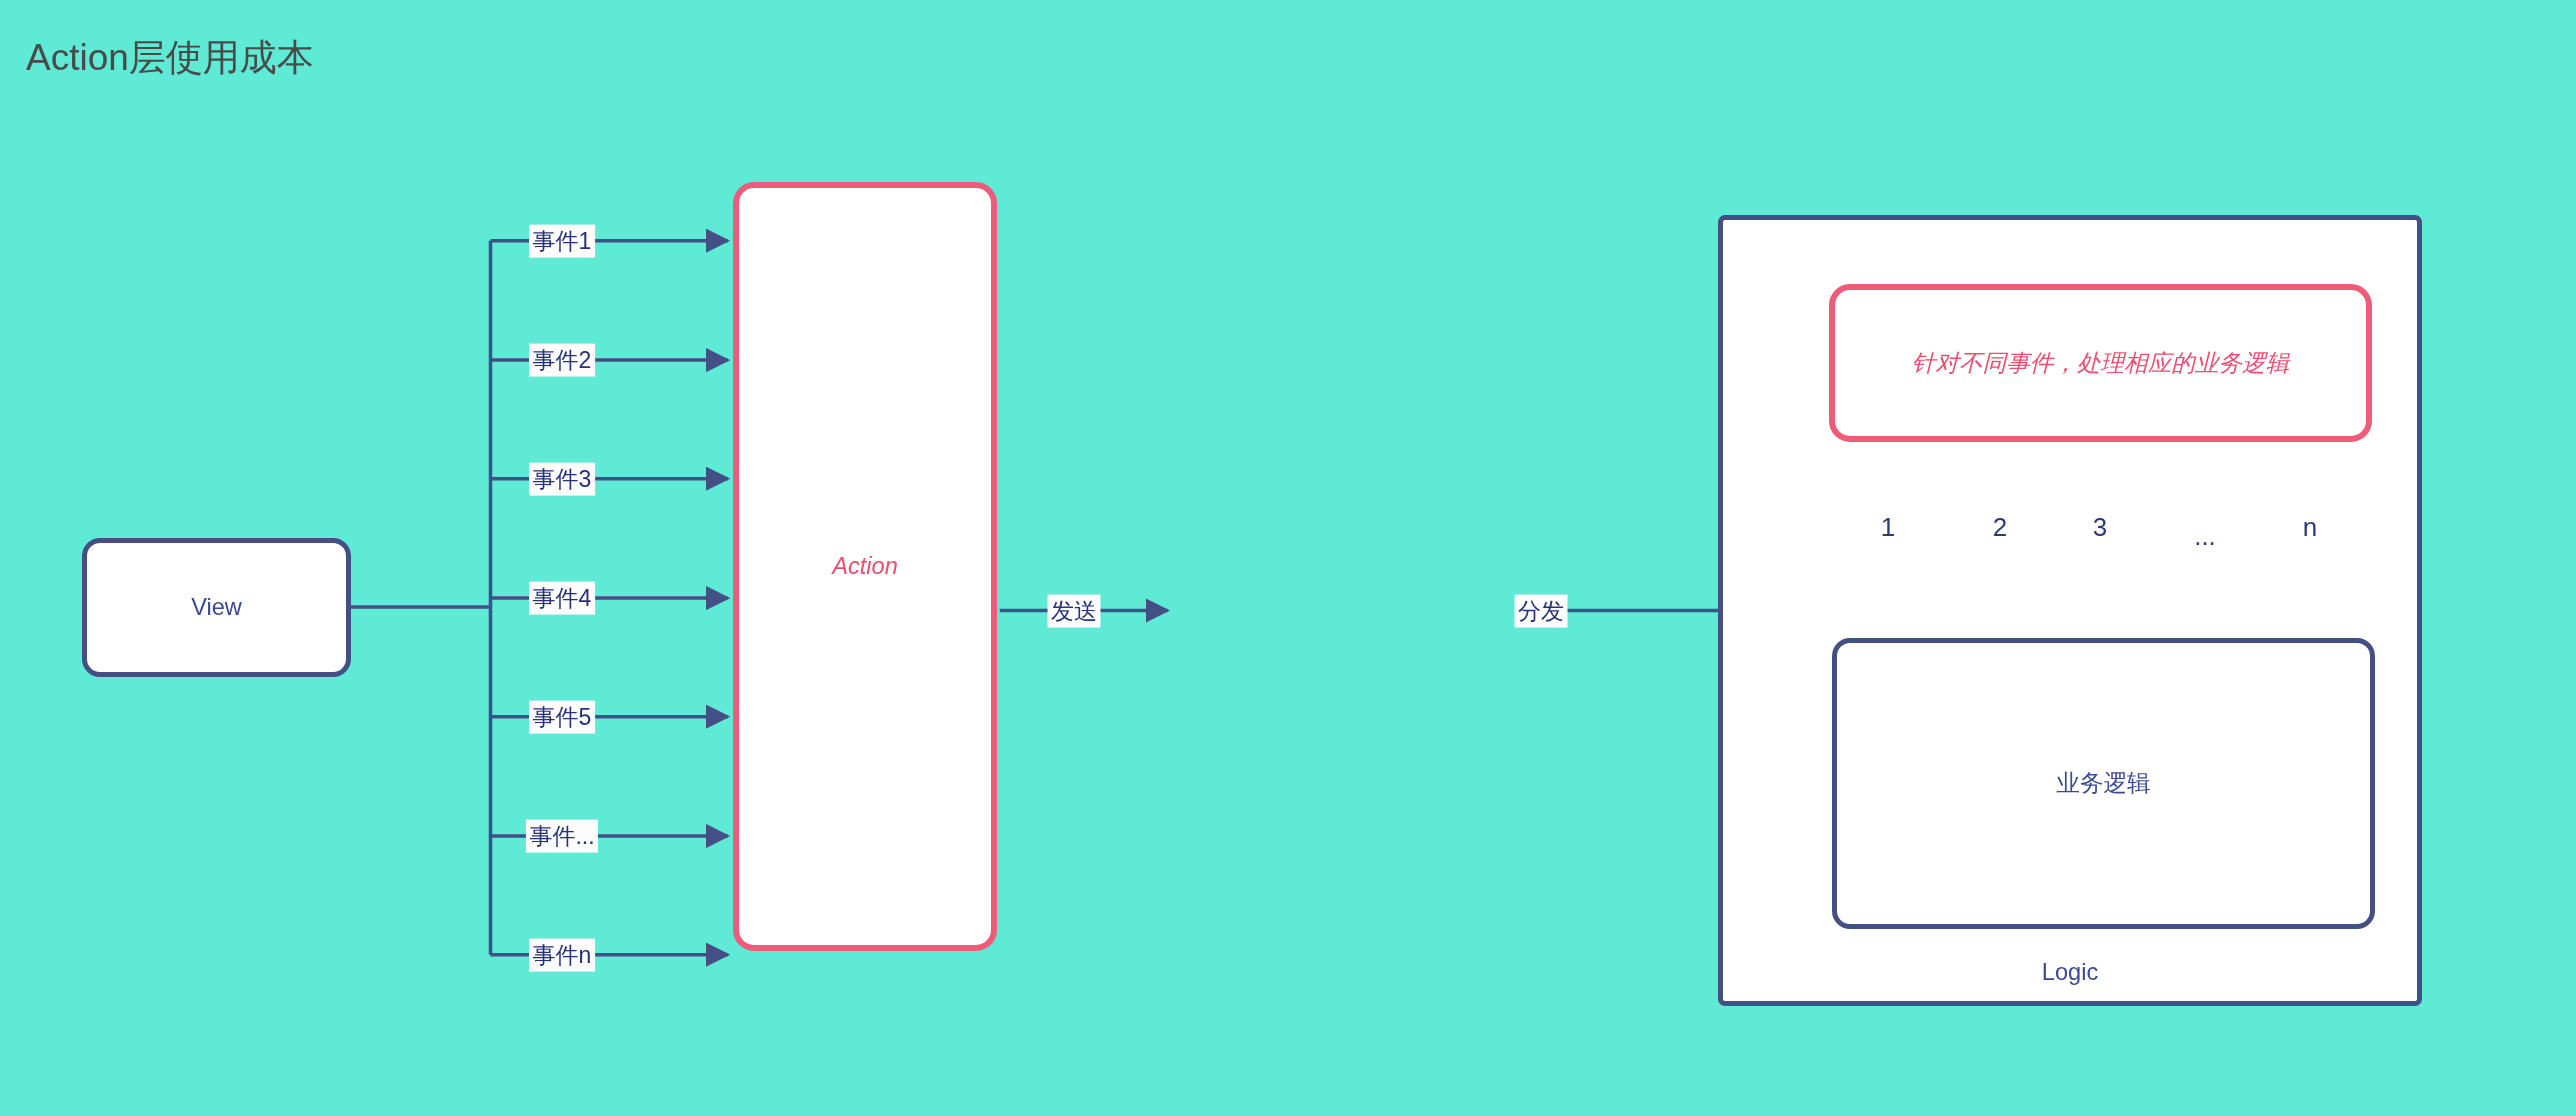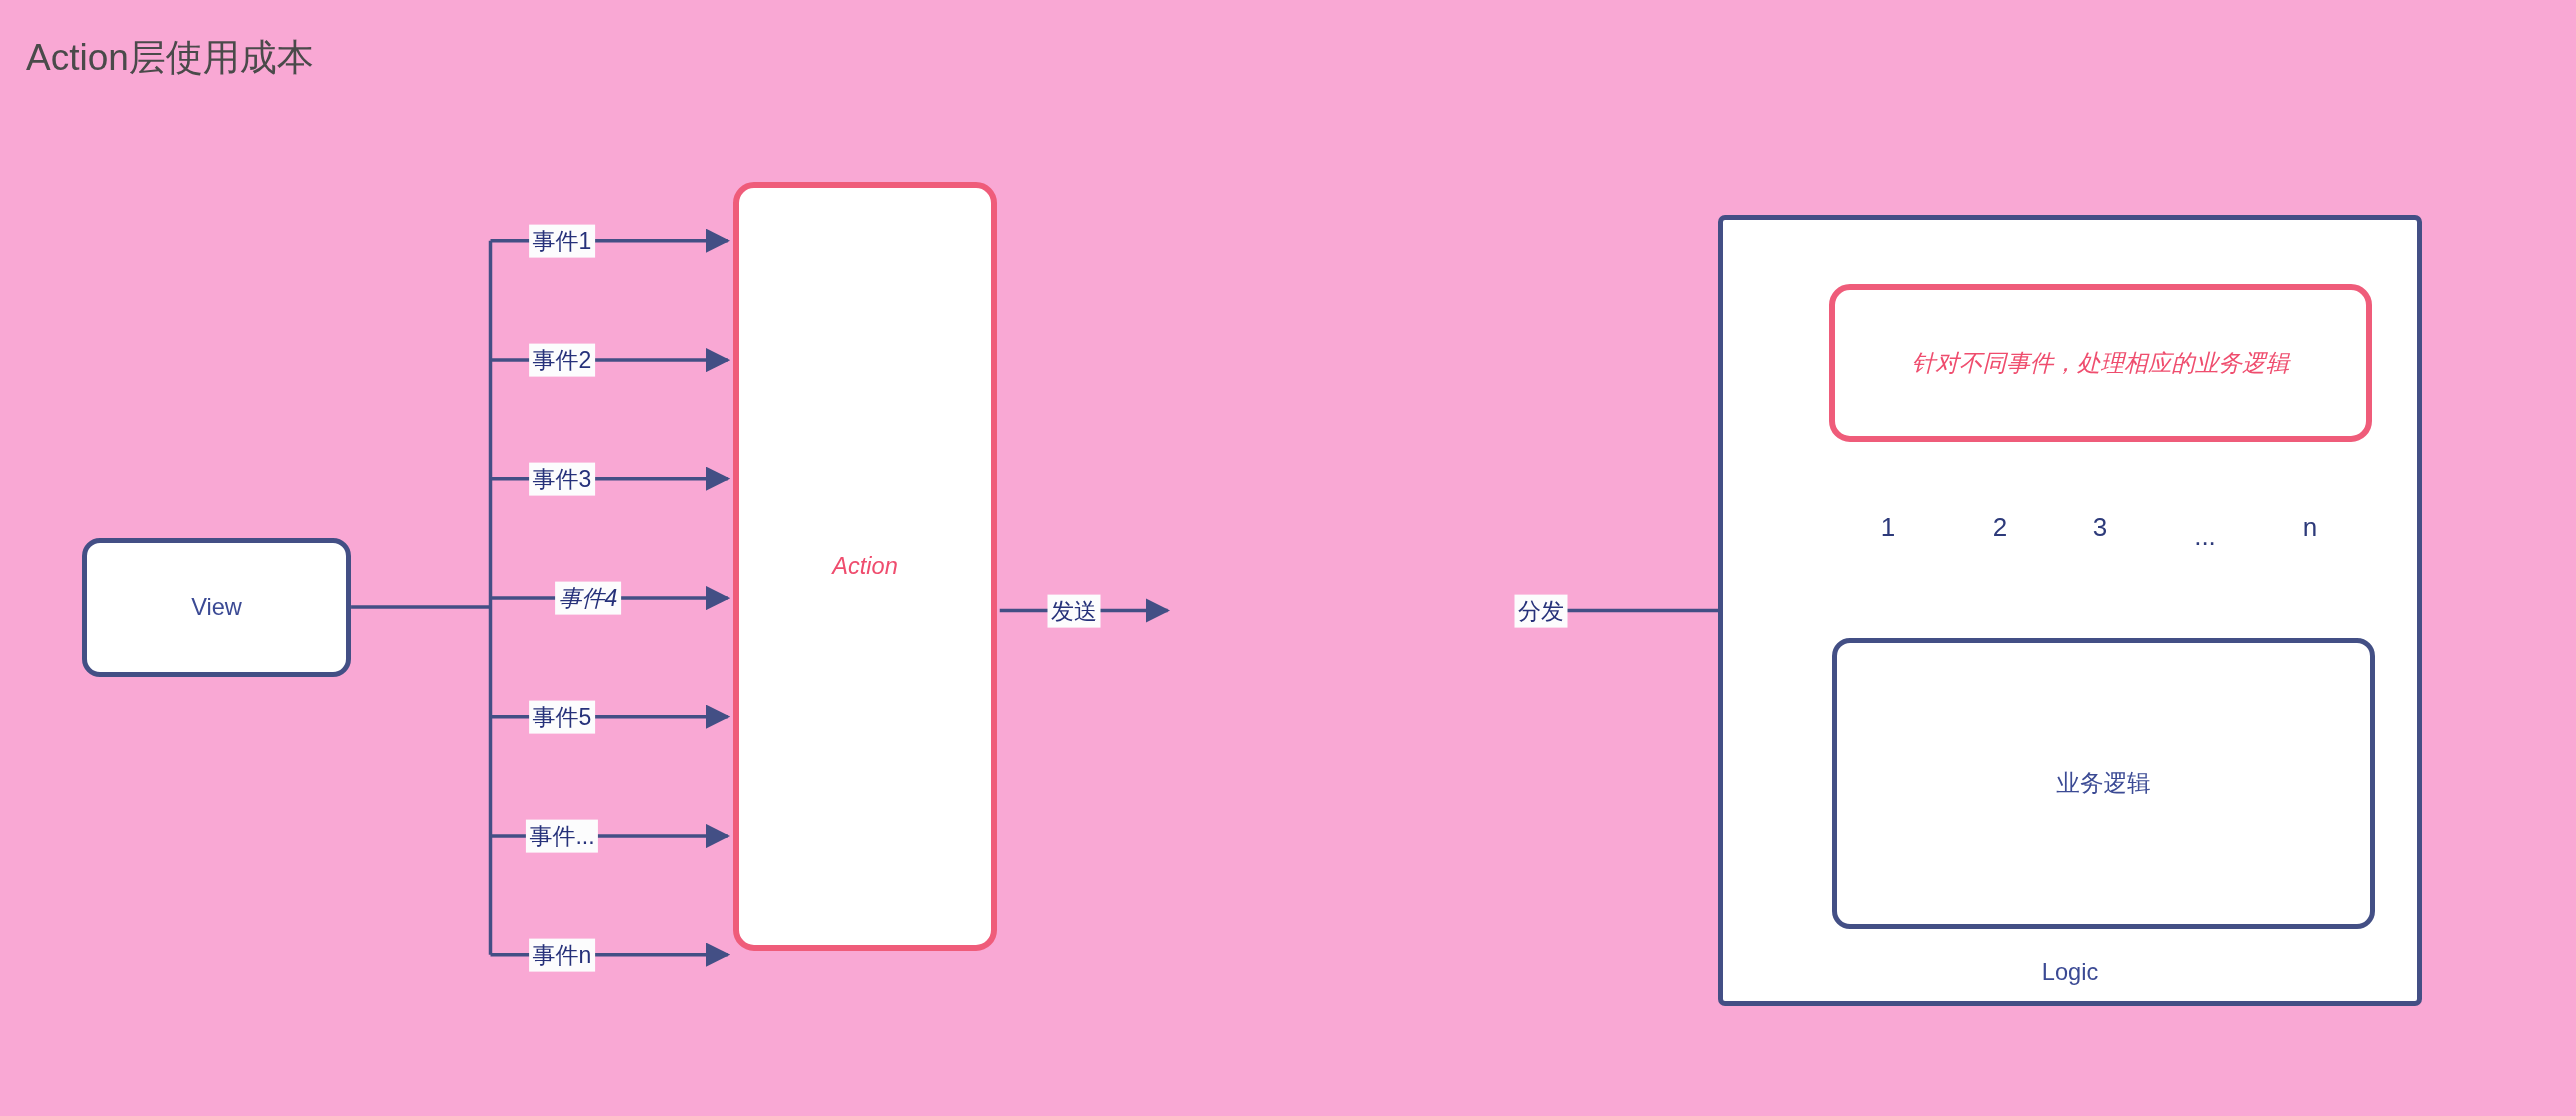--- a/index.html
+++ b/index.html
@@ -4,21 +4,21 @@
 <style>
   html, body {
     margin: 0;
     padding: 0;
     background: #e9eef8;
   }
   #canvas {
     position: relative;
     width: 2576px;
     height: 1117px;
-    background: #f9a8d4;
+    background: #5eead4;
     overflow: hidden;
     font-family: "Liberation Sans", "DejaVu Sans", sans-serif;
   }
   #diagram-svg {
     position: absolute;
     left: 0;
     top: 0;
     width: 2576px;
     height: 1117px;
   }
@@ -157,21 +157,21 @@
   </div>
 
   <div class="node node-navy" id="biz-logic-node">
     <span class="node-label">业务逻辑</span>
   </div>
 
   <div id="edge-labels">
       <div class="edge-label" style="left: 562px; top: 241px;">事件1</div>
       <div class="edge-label" style="left: 562px; top: 360px;">事件2</div>
       <div class="edge-label" style="left: 562px; top: 479px;">事件3</div>
-      <div class="edge-label" style="left: 588px; top: 598px; font-style: italic;">事件4</div>
+      <div class="edge-label" style="left: 562px; top: 598px;">事件4</div>
       <div class="edge-label" style="left: 562px; top: 717px;">事件5</div>
       <div class="edge-label" style="left: 562px; top: 836px;">事件...</div>
       <div class="edge-label" style="left: 562px; top: 955px;">事件n</div>
       <div class="edge-label" style="left: 1074px; top: 611px;">发送</div>
       <div class="edge-label" style="left: 1541px; top: 611px;">分发</div>
       <div class="branch-index" style="left: 1888px; top: 527px;">1</div>
       <div class="branch-index" style="left: 2000px; top: 527px;">2</div>
       <div class="branch-index" style="left: 2100px; top: 527px;">3</div>
       <div class="branch-index" style="left: 2205px; top: 536px;">...</div>
       <div class="branch-index" style="left: 2310px; top: 527px;">n</div>

